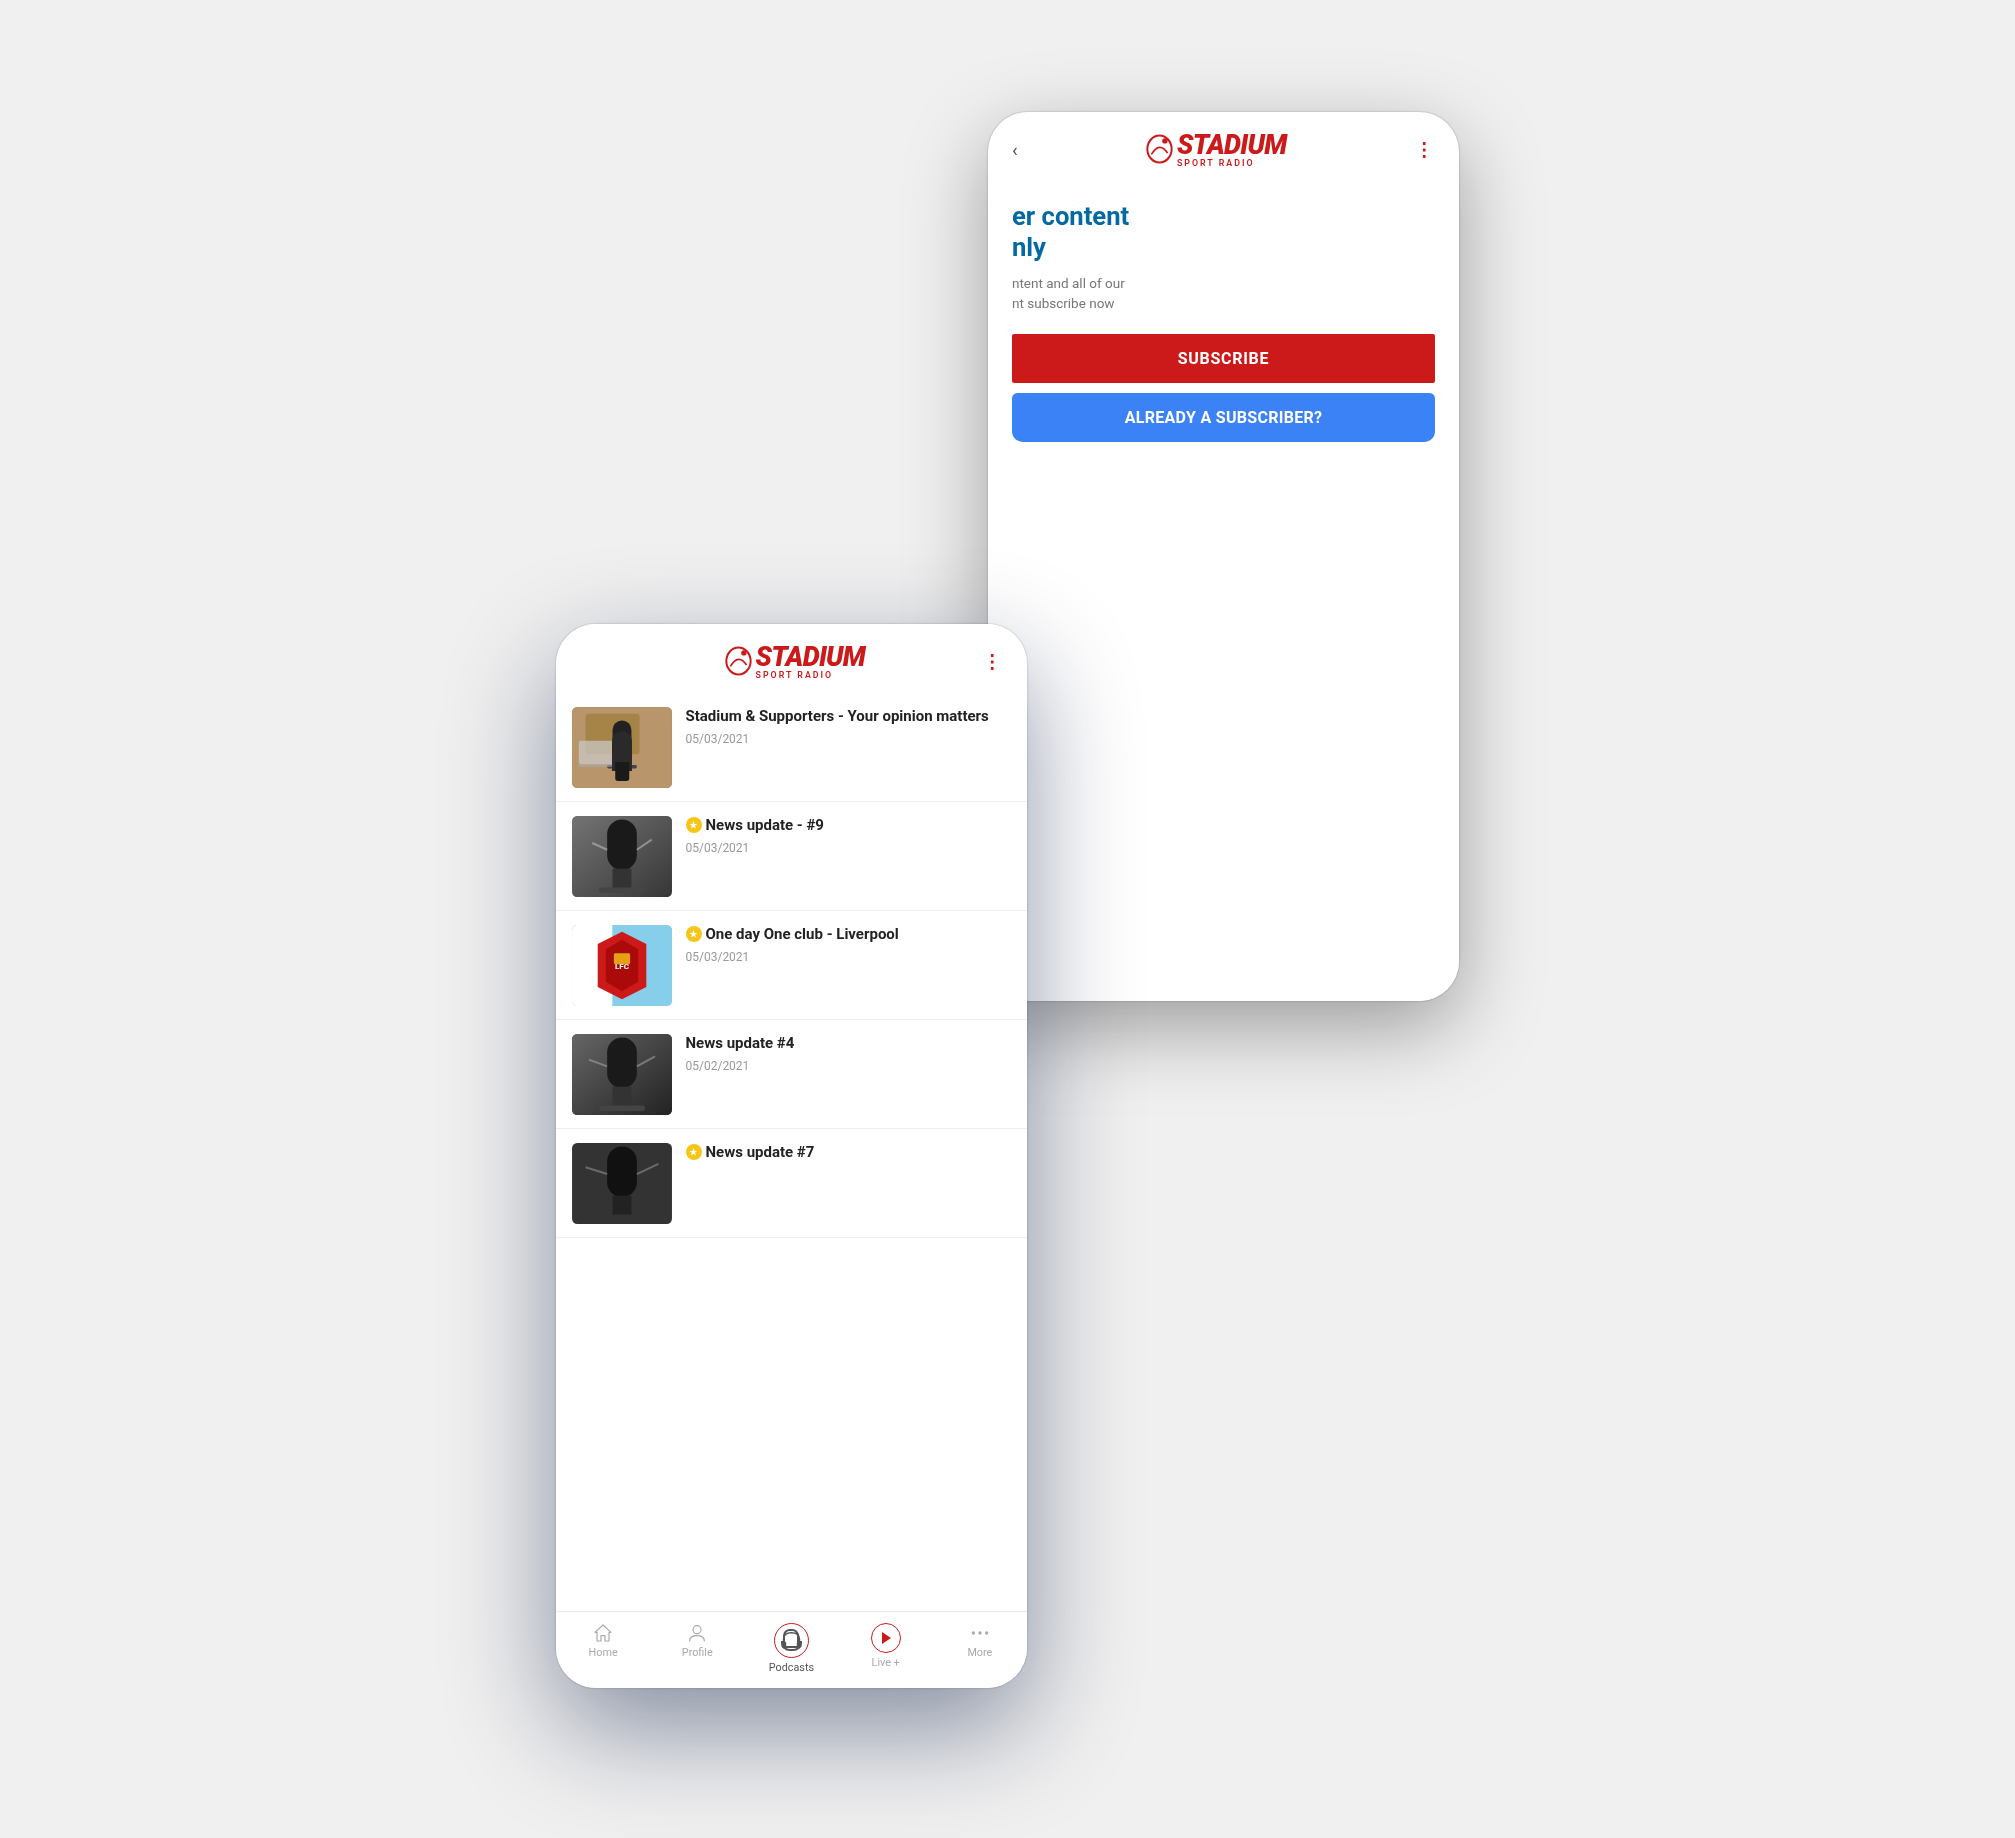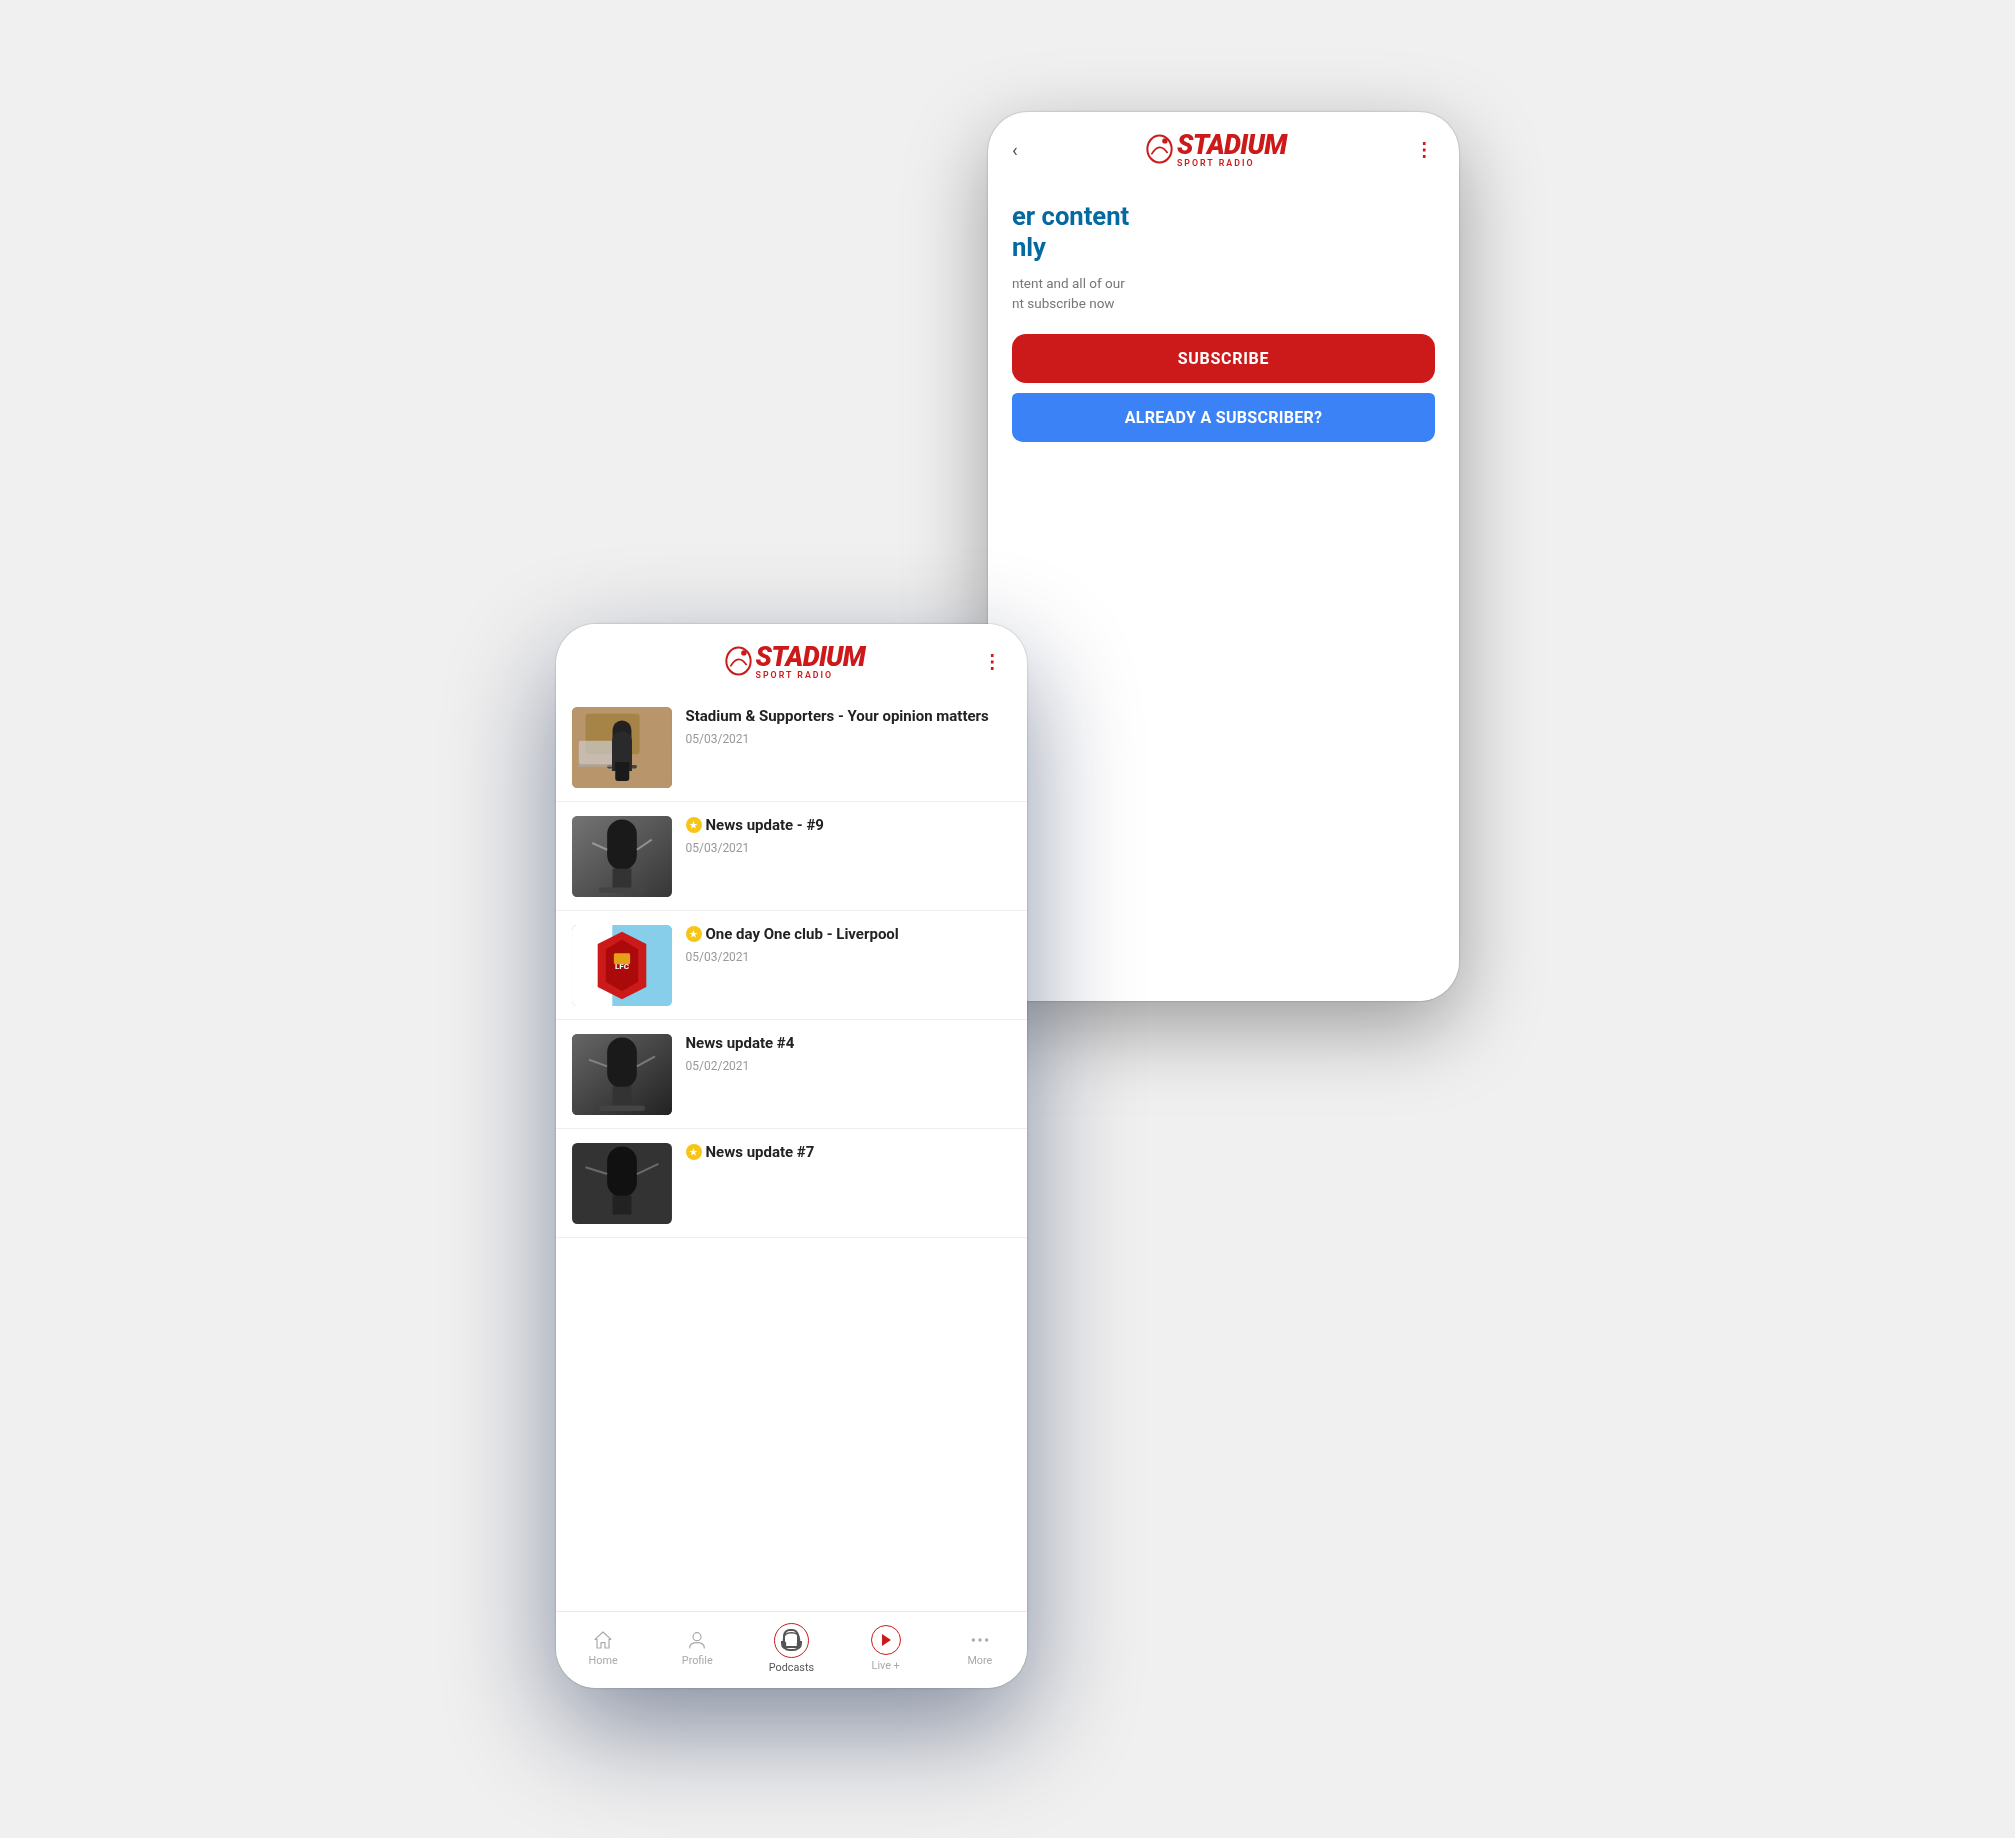--- a/index.html
+++ b/index.html
@@ -218,21 +218,20 @@
 
     .premium-icon::after {
       content: '★';
       color: white;
       font-size: 8.8px;
     }
 
     
     .bottom-nav {
       display: flex;
-      align-items: center;
       justify-content: space-around;
       padding: 10.8px 0 13.5px;
       border-top: 0.7px solid #e8e8e8;
       background: white;
     }
 
     .nav-item {
       display: flex;
       flex-direction: column;
       align-items: center;
@@ -340,21 +339,21 @@
 
     .subscribe-btn {
       display: block;
       width: 100%;
       padding: 15px;
       background: #cc1a1a;
       color: white;
       font-size: 16px;
       font-weight: 700;
       text-align: center;
-      border-radius: 14px;
+      border-radius: 2px;
       margin-bottom: 10.8px;
       letter-spacing: 0.7px;
       cursor: pointer;
     }
 
     .already-btn {
       display: block;
       width: 100%;
       padding: 15px;
       background: #3b82f6;

